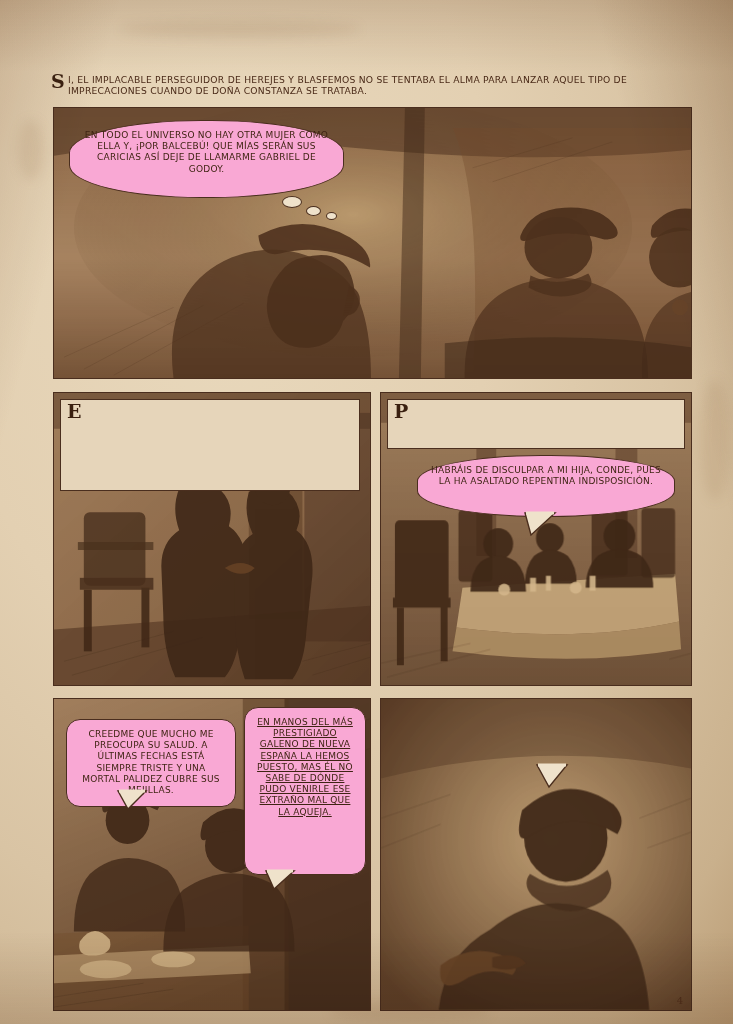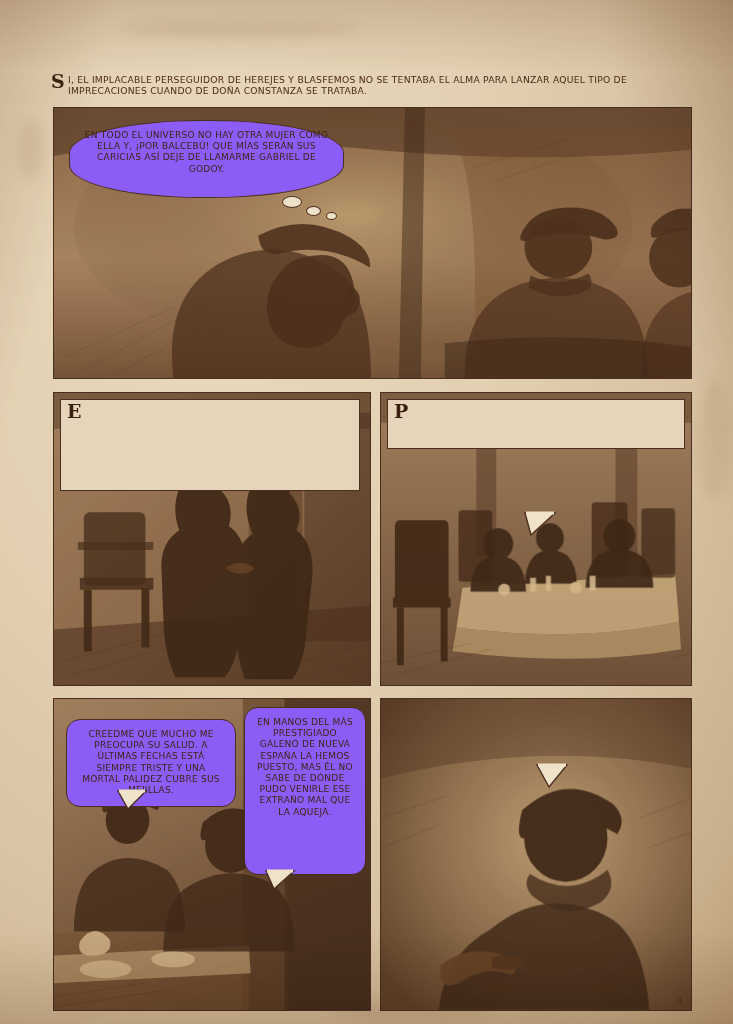--- a/index.html
+++ b/index.html
@@ -92,21 +92,21 @@
     line-height: 15px;
     font-weight: bold;
     margin: 0 3px 0 0;
     color: #3a2010;
   }
 
   
   .balloon {
     position: absolute;
     box-sizing: border-box;
-    background: #8b5cf6;
+    background: #f9a8d4;
     border: 1.5px solid #4a2e1e;
     border-radius: 48% 48% 48% 48% / 42% 42% 42% 42%;
     color: #3f2413;
     font-family: "DejaVu Sans", sans-serif;
     font-size: 9px;
     line-height: 11.2px;
     letter-spacing: .25px;
     text-transform: uppercase;
     padding: 9px 12px;
     text-align: center;
@@ -299,20 +299,23 @@
         </g>
         <g stroke="#3b2312" stroke-width="1" opacity=".2">
           <path d="M0,272 L90,252 M6,286 L110,258 M290,268 L312,262"></path>
         </g>
       </svg>
 
       <div class="caption" style="left:6px; top:6px; width:298px; height:50px;">
         <span class="dropcap">P</span>
       </div>
 
+      <div class="balloon" style="left:36px; top:62px; width:258px; height:62px;">
+        <span>HABRÁIS DE DISCULPAR A MI HIJA, CONDE, PUES LA HA ASALTADO REPENTINA INDISPOSICIÓN.</span>
+      </div>
       <svg class="tail" style="left:140px; top:118px; width:40px; height:26px;" viewBox="0 0 40 26">
         <path d="M4,2 L34,2 L10,24 Z" fill="#efe2cb" stroke="#4a2e1e" stroke-width="1.4"></path>
         <path d="M5,2 L33,2" stroke="#efe2cb" stroke-width="3"></path>
       </svg>
     </div>
 
     <div class="panel" style="left:6px; top:624px; width:318px; height:313px;">
       <svg class="art" viewBox="0 0 318 313" preserveAspectRatio="none">
         <defs>
           <linearGradient id="p4bg" x1="0" y1="0" x2="0.4" y2="1">
@@ -351,21 +354,21 @@
       </svg>
 
       <div class="balloon rect" style="left:12px; top:8px; width:170px; height:88px;margin-top:12px;">
         <span>CREEDME QUE MUCHO ME PREOCUPA SU SALUD. A ÚLTIMAS FECHAS ESTÁ SIEMPRE TRISTE Y UNA MORTAL PALIDEZ CUBRE SUS MEJILLAS.</span>
       </div>
       <svg class="tail" style="left:62px; top:90px; width:34px; height:22px;" viewBox="0 0 34 22">
         <path d="M2,2 L30,2 L12,20 Z" fill="#efe2cb" stroke="#4a2e1e" stroke-width="1.4"></path>
         <path d="M3,2 L29,2" stroke="#efe2cb" stroke-width="3"></path>
       </svg>
 
-      <div class="balloon rect" style="left:190px; top:8px; width:122px; height:168px;">
+      <div class="balloon rect" style="left:190px; top:8px; width:122px; height:168px;text-decoration:underline;">
         <span>EN MANOS DEL MÁS PRESTIGIADO GALENO DE NUEVA ESPAÑA LA HEMOS PUESTO, MAS ÉL NO SABE DE DÓNDE PUDO VENIRLE ESE EXTRAÑO MAL QUE LA AQUEJA.</span>
       </div>
       <svg class="tail" style="left:210px; top:170px; width:34px; height:22px;" viewBox="0 0 34 22">
         <path d="M2,2 L30,2 L10,20 Z" fill="#efe2cb" stroke="#4a2e1e" stroke-width="1.4"></path>
         <path d="M3,2 L29,2" stroke="#efe2cb" stroke-width="3"></path>
       </svg>
     </div>
 
     <div class="panel" style="left:333px; top:624px; width:312px; height:313px;">
       <svg class="art" viewBox="0 0 312 313" preserveAspectRatio="none">

